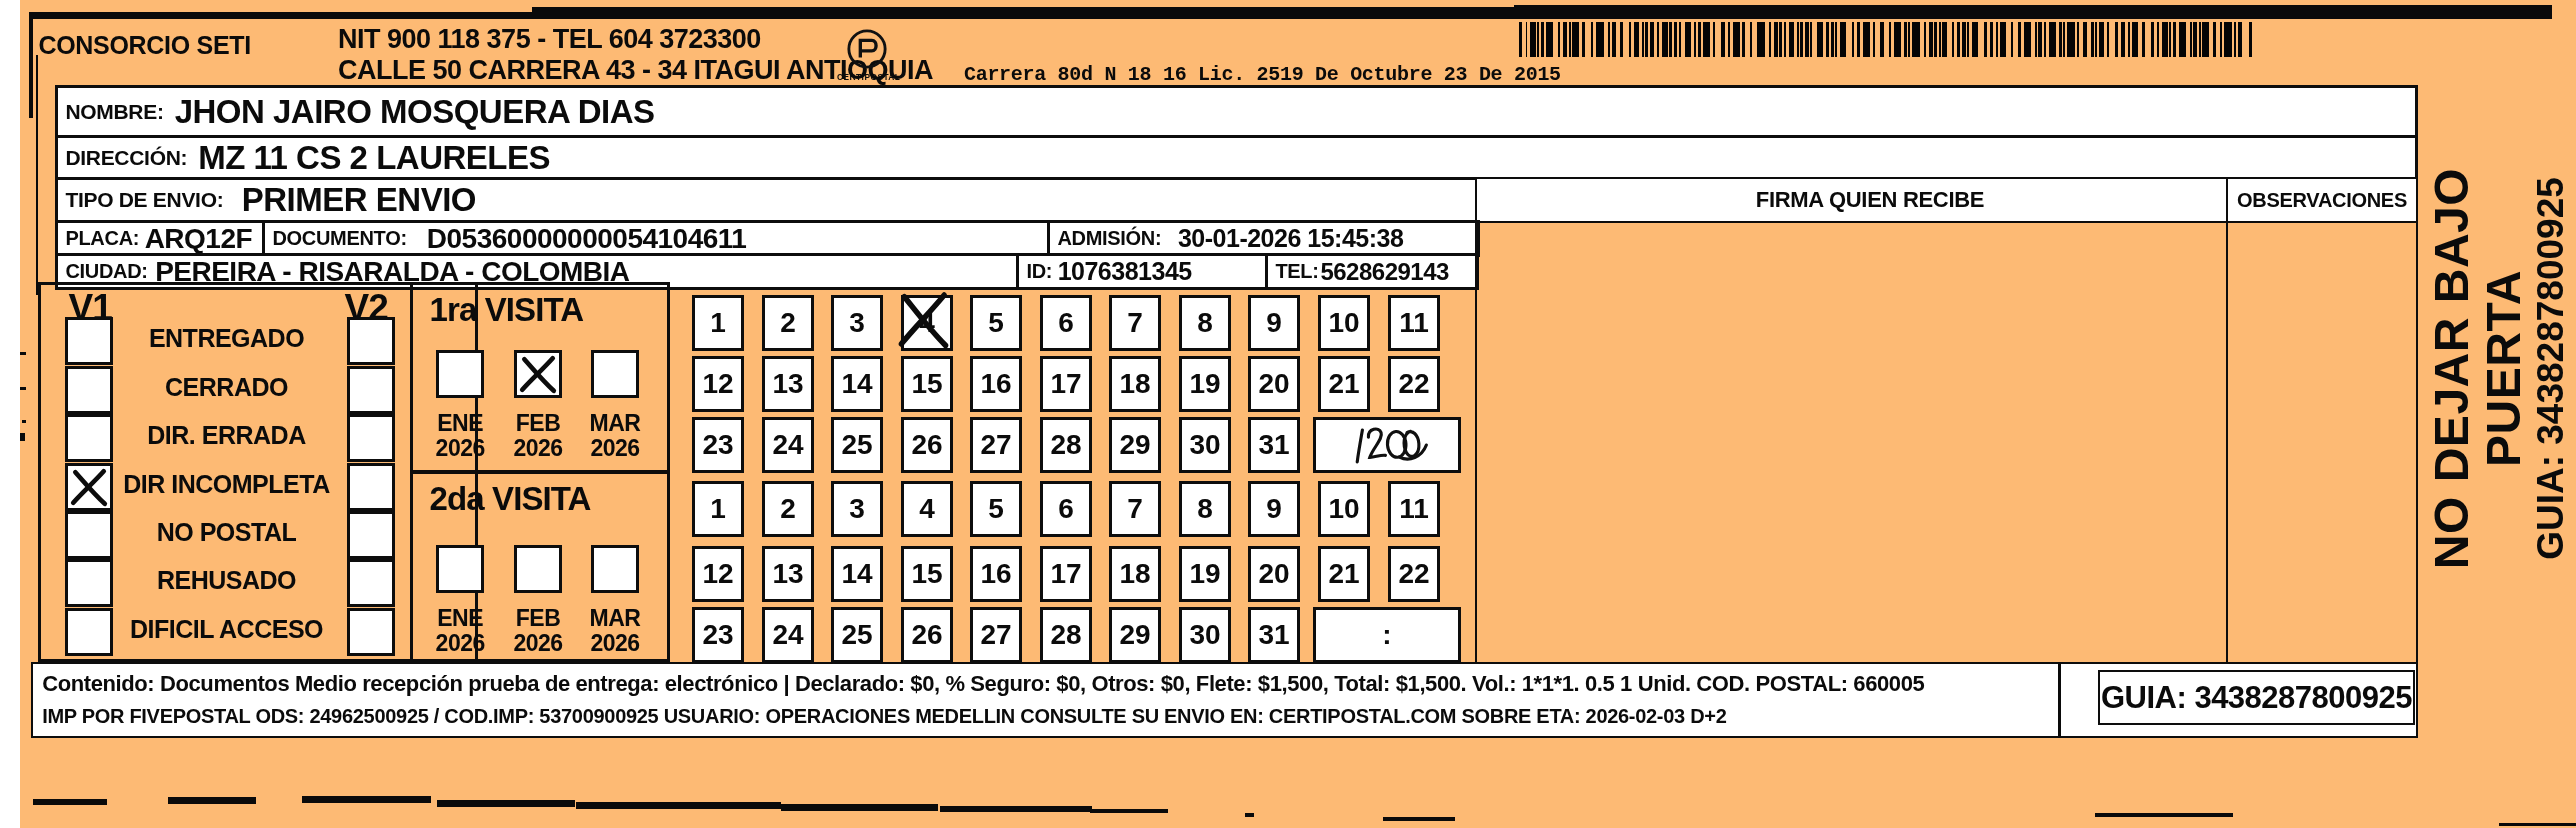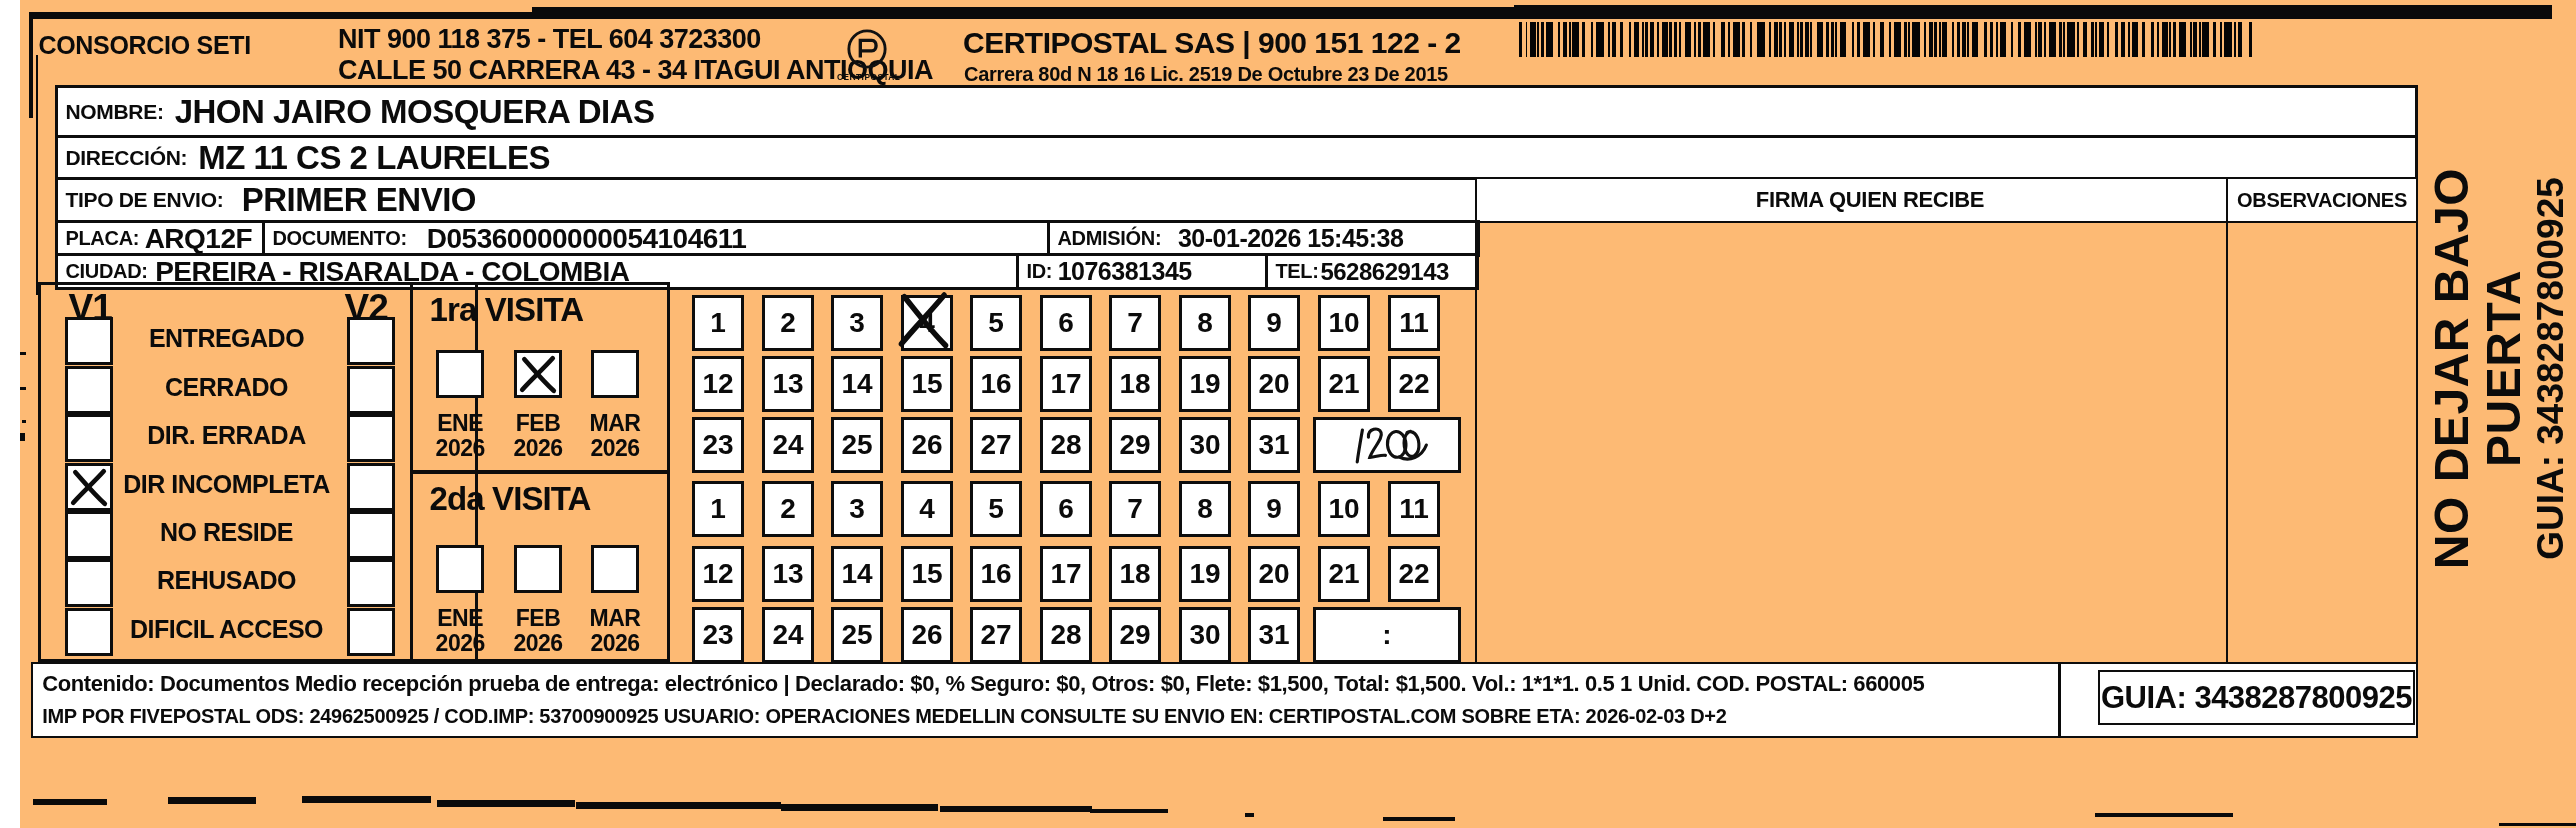--- a/index.html
+++ b/index.html
@@ -51,22 +51,21 @@
   <div class="abs" style="left:318px;top:55px;font-size:27px;font-weight:700;letter-spacing:-0.5px;">CALLE 50 CARRERA 43 - 34 ITAGUI ANTIOQUIA</div>
 
   <div class="abs" style="left:817px;top:28px;width:59px;text-align:center;">
     <svg width="42" height="42" viewBox="0 0 44 44" style="display:block;margin:0 auto;">
       <circle cx="22" cy="22" r="19" fill="none" stroke="#111" stroke-width="3"></circle>
       <path d="M15 31 L15 13 L27 13 C33 13 33 24 27 24 L15 24" fill="none" stroke="#111" stroke-width="3.5"></path>
     </svg>
     <div style="font-size:8.3px;font-weight:700;letter-spacing:0.5px;margin-top:1.8px;">CERTIPOSTAL</div>
   </div>
 
-  <div class="abs" style="left:943px;top:26px;font-size:30px;font-weight:700;letter-spacing:-0.5px;">CERTIPOSTAL SAS | 900 151 122 - 2</div>
-  <div class="abs" style="left:944px;top:63px;font-size:20px;font-weight:700;letter-spacing:-0.3px;">Carrera 80d N 18 16  Lic. 2519 De Octubre 23 De 2015</div>
+  <div class="abs" style="left:944px;top:63px;font-size:20px;font-weight:700;letter-spacing:-0.3px;font-family:Liberation Mono, monospace;">Carrera 80d N 18 16  Lic. 2519 De Octubre 23 De 2015</div>
 
   <div class="abs" id="barcode" style="left:1499px;top:22px;width:738px;height:35px;">
       <i class="bcbar" style="left:0px;width:2.8px;"></i>
       <i class="bcbar" style="left:6.5px;width:1.8px;"></i>
       <i class="bcbar" style="left:11px;width:5.5px;"></i>
       <i class="bcbar" style="left:18.4px;width:1.8px;"></i>
       <i class="bcbar" style="left:22px;width:2.8px;"></i>
       <i class="bcbar" style="left:27px;width:7.4px;"></i>
       <i class="bcbar" style="left:39px;width:1.8px;"></i>
       <i class="bcbar" style="left:44px;width:3.7px;"></i>
@@ -236,21 +235,21 @@
         <div class="chk" style="left:306px;top:129px;"></div>
         <div class="chk" style="left:24px;top:178px;">
           <svg class="xmark" viewBox="0 0 40 40" preserveAspectRatio="none">
             <path d="M7 6 C15 15 25 27 35 36"></path>
             <path d="M34 5 C25 15 13 26 5 35"></path>
           </svg>
         </div>
         <div class="abs stlbl" style="left:70px;top:178px;width:232px;">DIR INCOMPLETA</div>
         <div class="chk" style="left:306px;top:178px;"></div>
         <div class="chk" style="left:24px;top:226px;"></div>
-        <div class="abs stlbl" style="left:70px;top:226px;width:232px;">NO RESIDE</div>
+        <div class="abs stlbl" style="left:70px;top:226px;width:232px;">NO POSTAL</div>
         <div class="chk" style="left:306px;top:226px;"></div>
         <div class="chk" style="left:24px;top:274px;"></div>
         <div class="abs stlbl" style="left:70px;top:274px;width:232px;">REHUSADO</div>
         <div class="chk" style="left:306px;top:274px;"></div>
         <div class="chk" style="left:24px;top:323px;"></div>
         <div class="abs stlbl" style="left:70px;top:323px;width:232px;">DIFICIL ACCESO</div>
         <div class="chk" style="left:306px;top:323px;"></div>
       </div>
   </div>
 

